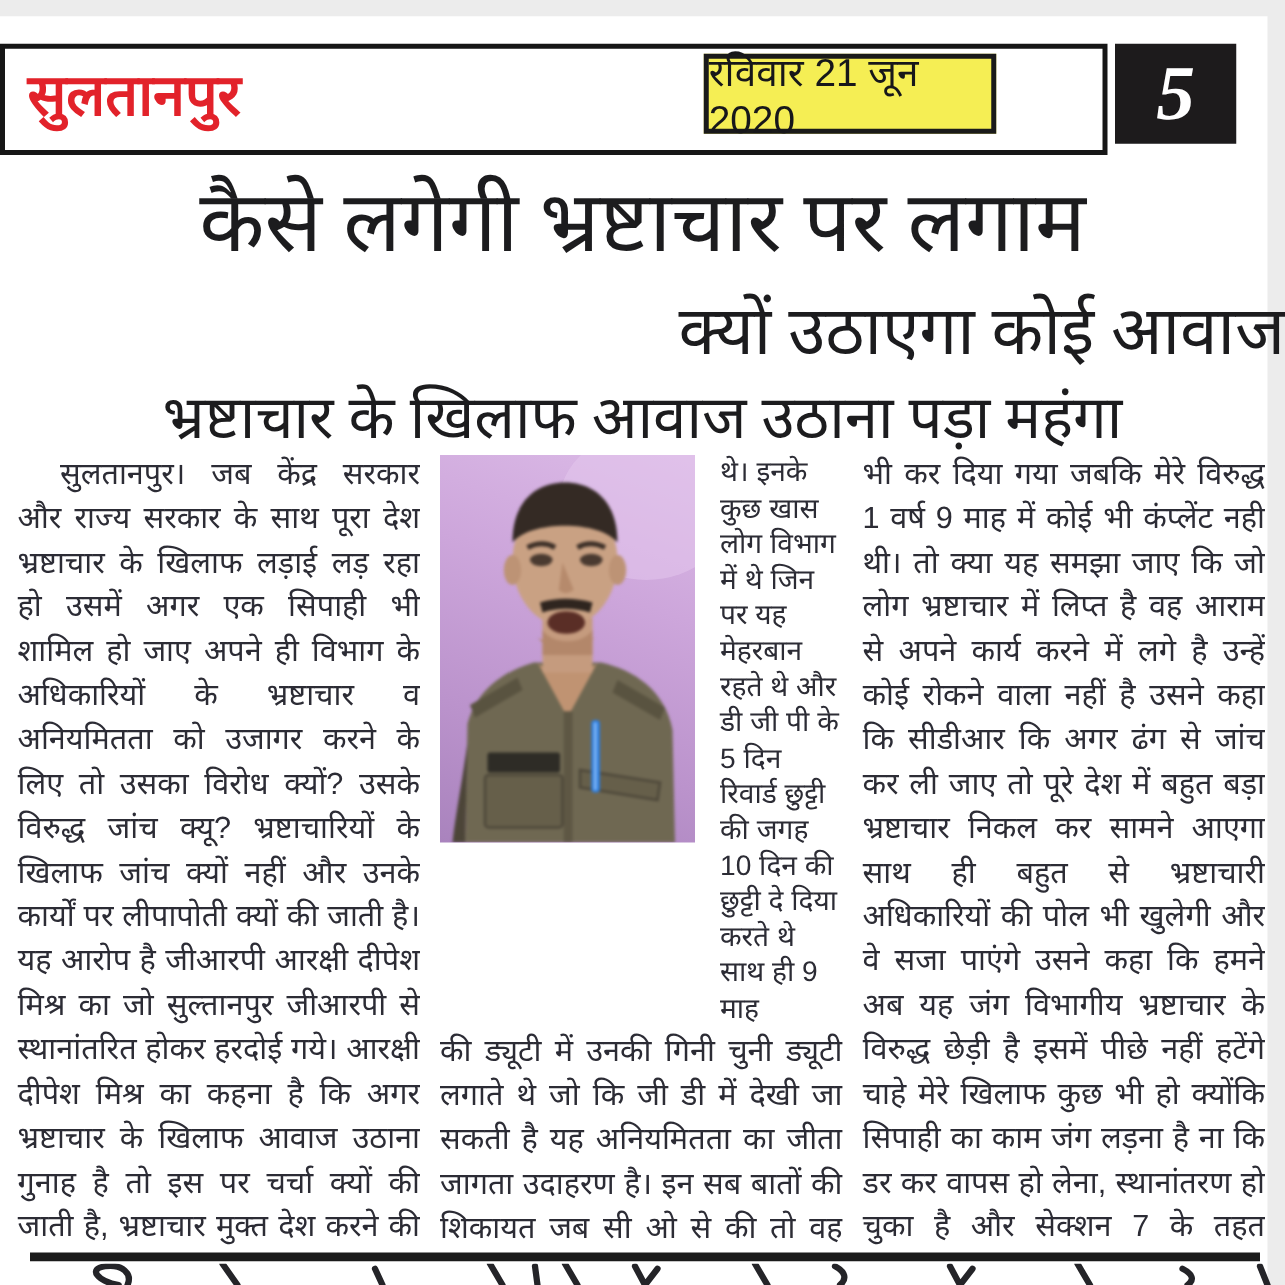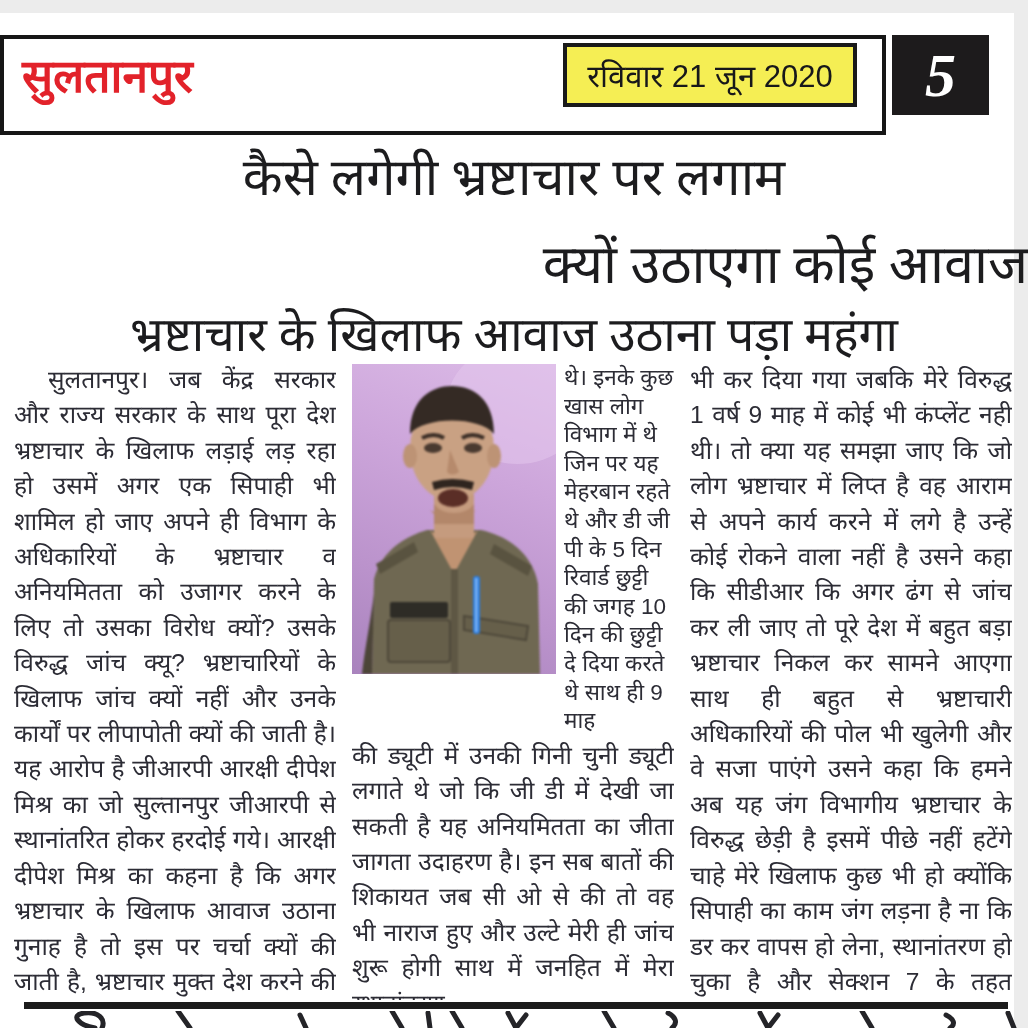--- a/index.html
+++ b/index.html
@@ -7,60 +7,60 @@
     width:1028px;height:1028px;position:relative;overflow:hidden;
     background:#ffffff;
     font-family:"Liberation Sans","DejaVu Sans",sans-serif;
   }
   .edge-strip{position:absolute;background:#ececec;}
   .edge-top{top:0;left:0;width:1028px;height:13px;}
   .edge-right{top:0;right:0;width:14px;height:1028px;}
 
   
   .masthead-box{
-    position:absolute;left:0;top:35px;width:886px;height:100px;
+    position:absolute;left:0;top:35px;width:886px;height:89px;
     border:4px solid #161616;background:#ffffff;box-sizing:border-box;
   }
   .masthead{
     position:absolute;left:18px;top:8px;
     font-family:"Liberation Serif","DejaVu Serif",serif;
     font-weight:bold;font-size:46px;line-height:60px;color:#e2222a;
   }
   .date-box{
-    position:absolute;left:563px;top:43px;width:294px;height:64px;
+    position:absolute;left:563px;top:43px;width:234px;height:64px;
     background:#f5ee54;border:4px solid #1a1a1a;box-sizing:border-box;
     display:flex;align-items:center;justify-content:center;
     font-size:31px;color:#17171a;font-weight:500;
   }
   .page-num-box{
     position:absolute;left:892px;top:35px;width:97px;height:80px;
     background:#1d1b1c;color:#ffffff;display:flex;align-items:center;justify-content:center;
     font-family:"Liberation Serif","DejaVu Serif",serif;
     font-style:italic;font-weight:bold;font-size:62px;
   }
 
   
   .hl{position:absolute;left:0;width:1028px;text-align:center;margin:0;color:#1c1c1e;
       font-family:"Liberation Serif","DejaVu Serif",serif;font-weight:500;}
-  .hl-main{top:126px;font-size:52px;line-height:104px;text-align:center;}
+  .hl-main{top:126px;font-size:68px;line-height:104px;text-align:center;}
   .hl-sub1{top:234px;font-size:54px;line-height:62px;text-align:right;}
   .hl-sub2{top:306px;font-size:48px;line-height:58px;}
 
   
   .cols{
     position:absolute;left:14px;top:362px;width:998px;height:638px;
     display:flex;gap:16px;
   }
   .col{flex:1 1 0;overflow:hidden;height:638px;}
   .col p{
     margin:0;font-size:24.5px;line-height:35.4px;color:#2c2c35;
     text-align:justify;
   }
   .col p.indent{text-indent:34px;}
-  .photo-row{display:flex;gap:8px;margin:2px 0;}
+  .photo-row{display:flex;gap:20px;margin:2px 0;}
   .photo-frame{
     width:204px;height:310px;flex:0 0 auto;position:relative;overflow:hidden;
     background:linear-gradient(200deg,#dcbbe7 0%,#cda6db 35%,#bb93cc 70%,#a983bd 100%);
   }
   .side-text{flex:1 1 auto;}
   .col p.side{font-size:22.5px;line-height:28.6px;text-align:left;}
 
   
   .bottom-rule{position:absolute;left:24px;top:1002px;width:984px;height:7px;background:#1b1b1b;}
   .cutoff{position:absolute;left:0;top:1011px;width:1028px;height:17px;}

